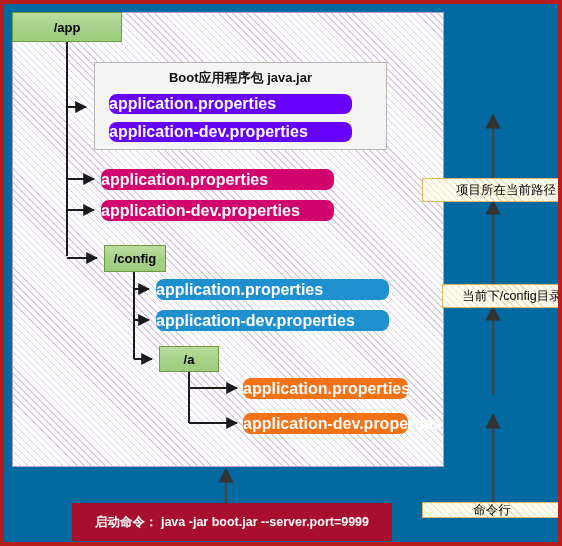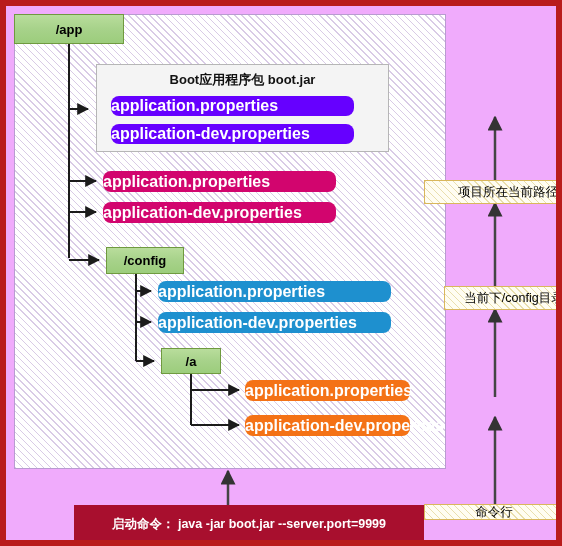--- a/index.html
+++ b/index.html
@@ -7,23 +7,23 @@
     padding: 0;
     background: #ffffff;
   }
   body {
     font-family: "Liberation Sans", "DejaVu Sans", sans-serif;
   }
   #canvas {
     position: relative;
     width: 562px;
     height: 546px;
-    background: #f0abfc;
-    box-sizing: border-box;
-    border: 6px solid #b91c1c;
+    background: #0369a1;
+    box-sizing: border-box;
+    border: 4px solid #b91c1c;
     overflow: hidden;
   }
 
   
   .hatch-purple {
     background-color: #ffffff;
     background-image: repeating-linear-gradient(
         45deg,
         #d9cbe6 0px, #d9cbe6 1px,
         #ffffff 1px, #ffffff 5px
@@ -98,21 +98,21 @@
   .prop.purple  { background: #6600ff; }
   .prop.magenta { background: #d2056e; }
   .prop.blue    { background: #1e90cf; }
   .prop.orange  { background: #f47216; }
 
   
   #cmd-box {
     position: absolute;
     left: 68px;
     top: 499px;
-    width: 350px;
+    width: 320px;
     height: 38px;
     background: #a80f2e;
     color: #ffffff;
     font-size: 12.5px;
     font-weight: bold;
     display: flex;
     align-items: center;
     justify-content: center;
     white-space: nowrap;
   }
@@ -188,37 +188,37 @@
       <path d="M 489 391 L 489 303" marker-end="url(#arrowup)"></path>
       <path d="M 489 501 L 489 411" marker-end="url(#arrowup)"></path>
     </g>
   </svg>
 
   <div class="folder" style="left:8px; top:8px; width:110px; height:30px;">
     <span>/app</span>
   </div>
 
   <div id="jar-box" style="left:90px; top:58px; width:293px; height:88px;">
-    <div id="jar-title">Boot应用程序包   boot.jar</div>
+    <div id="jar-title">Boot应用程序包   java.jar</div>
     <div class="prop purple" style="left:14px; top:31px; width:243px; height:20px;">
       <span>application.properties</span>
     </div>
     <div class="prop purple" style="left:14px; top:59px; width:243px; height:20px;">
       <span>application-dev.properties</span>
     </div>
   </div>
 
   <div class="prop magenta" style="left:97px; top:165px; width:233px; height:21px;">
     <span>application.properties</span>
   </div>
   <div class="prop magenta" style="left:97px; top:196px; width:233px; height:21px;">
     <span>application-dev.properties</span>
   </div>
 
-  <div class="folder" style="left:100px; top:241px; width:78px; height:27px;">
+  <div class="folder" style="left:100px; top:241px; width:62px; height:27px;">
     <span>/config</span>
   </div>
 
   <div class="prop blue" style="left:152px; top:275px; width:233px; height:21px;">
     <span>application.properties</span>
   </div>
   <div class="prop blue" style="left:152px; top:306px; width:233px; height:21px;">
     <span>application-dev.properties</span>
   </div>
 

